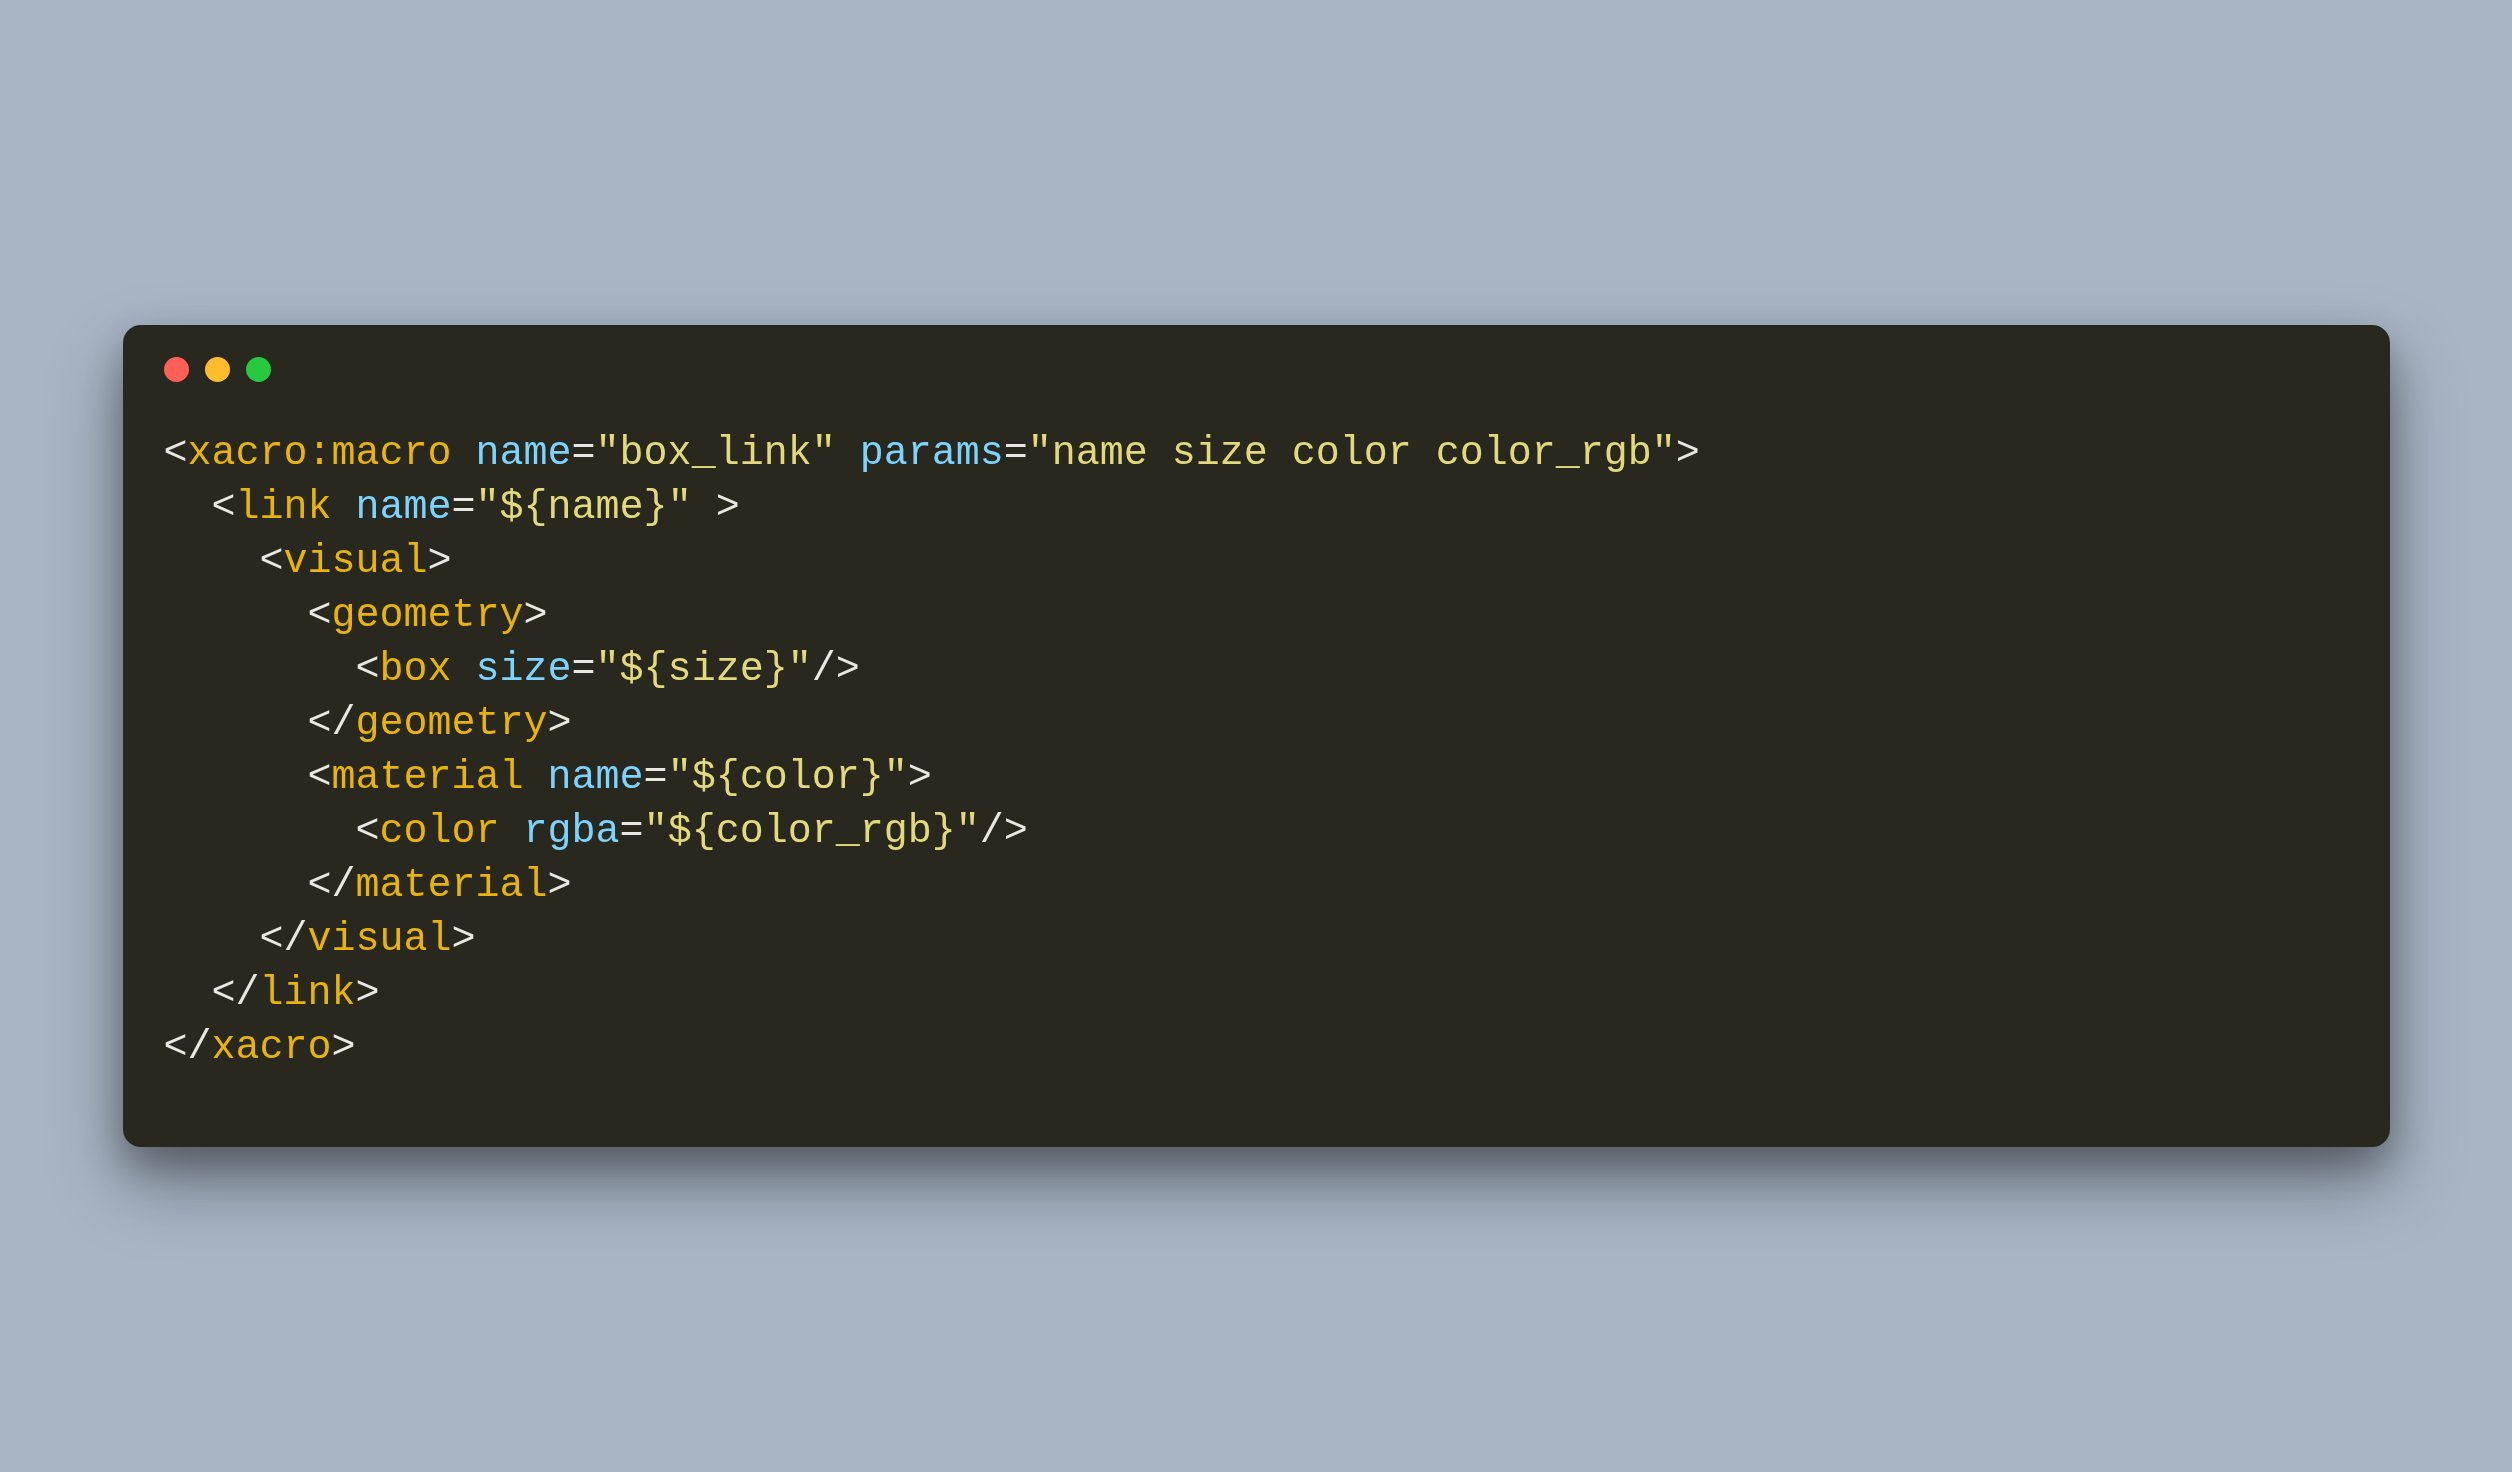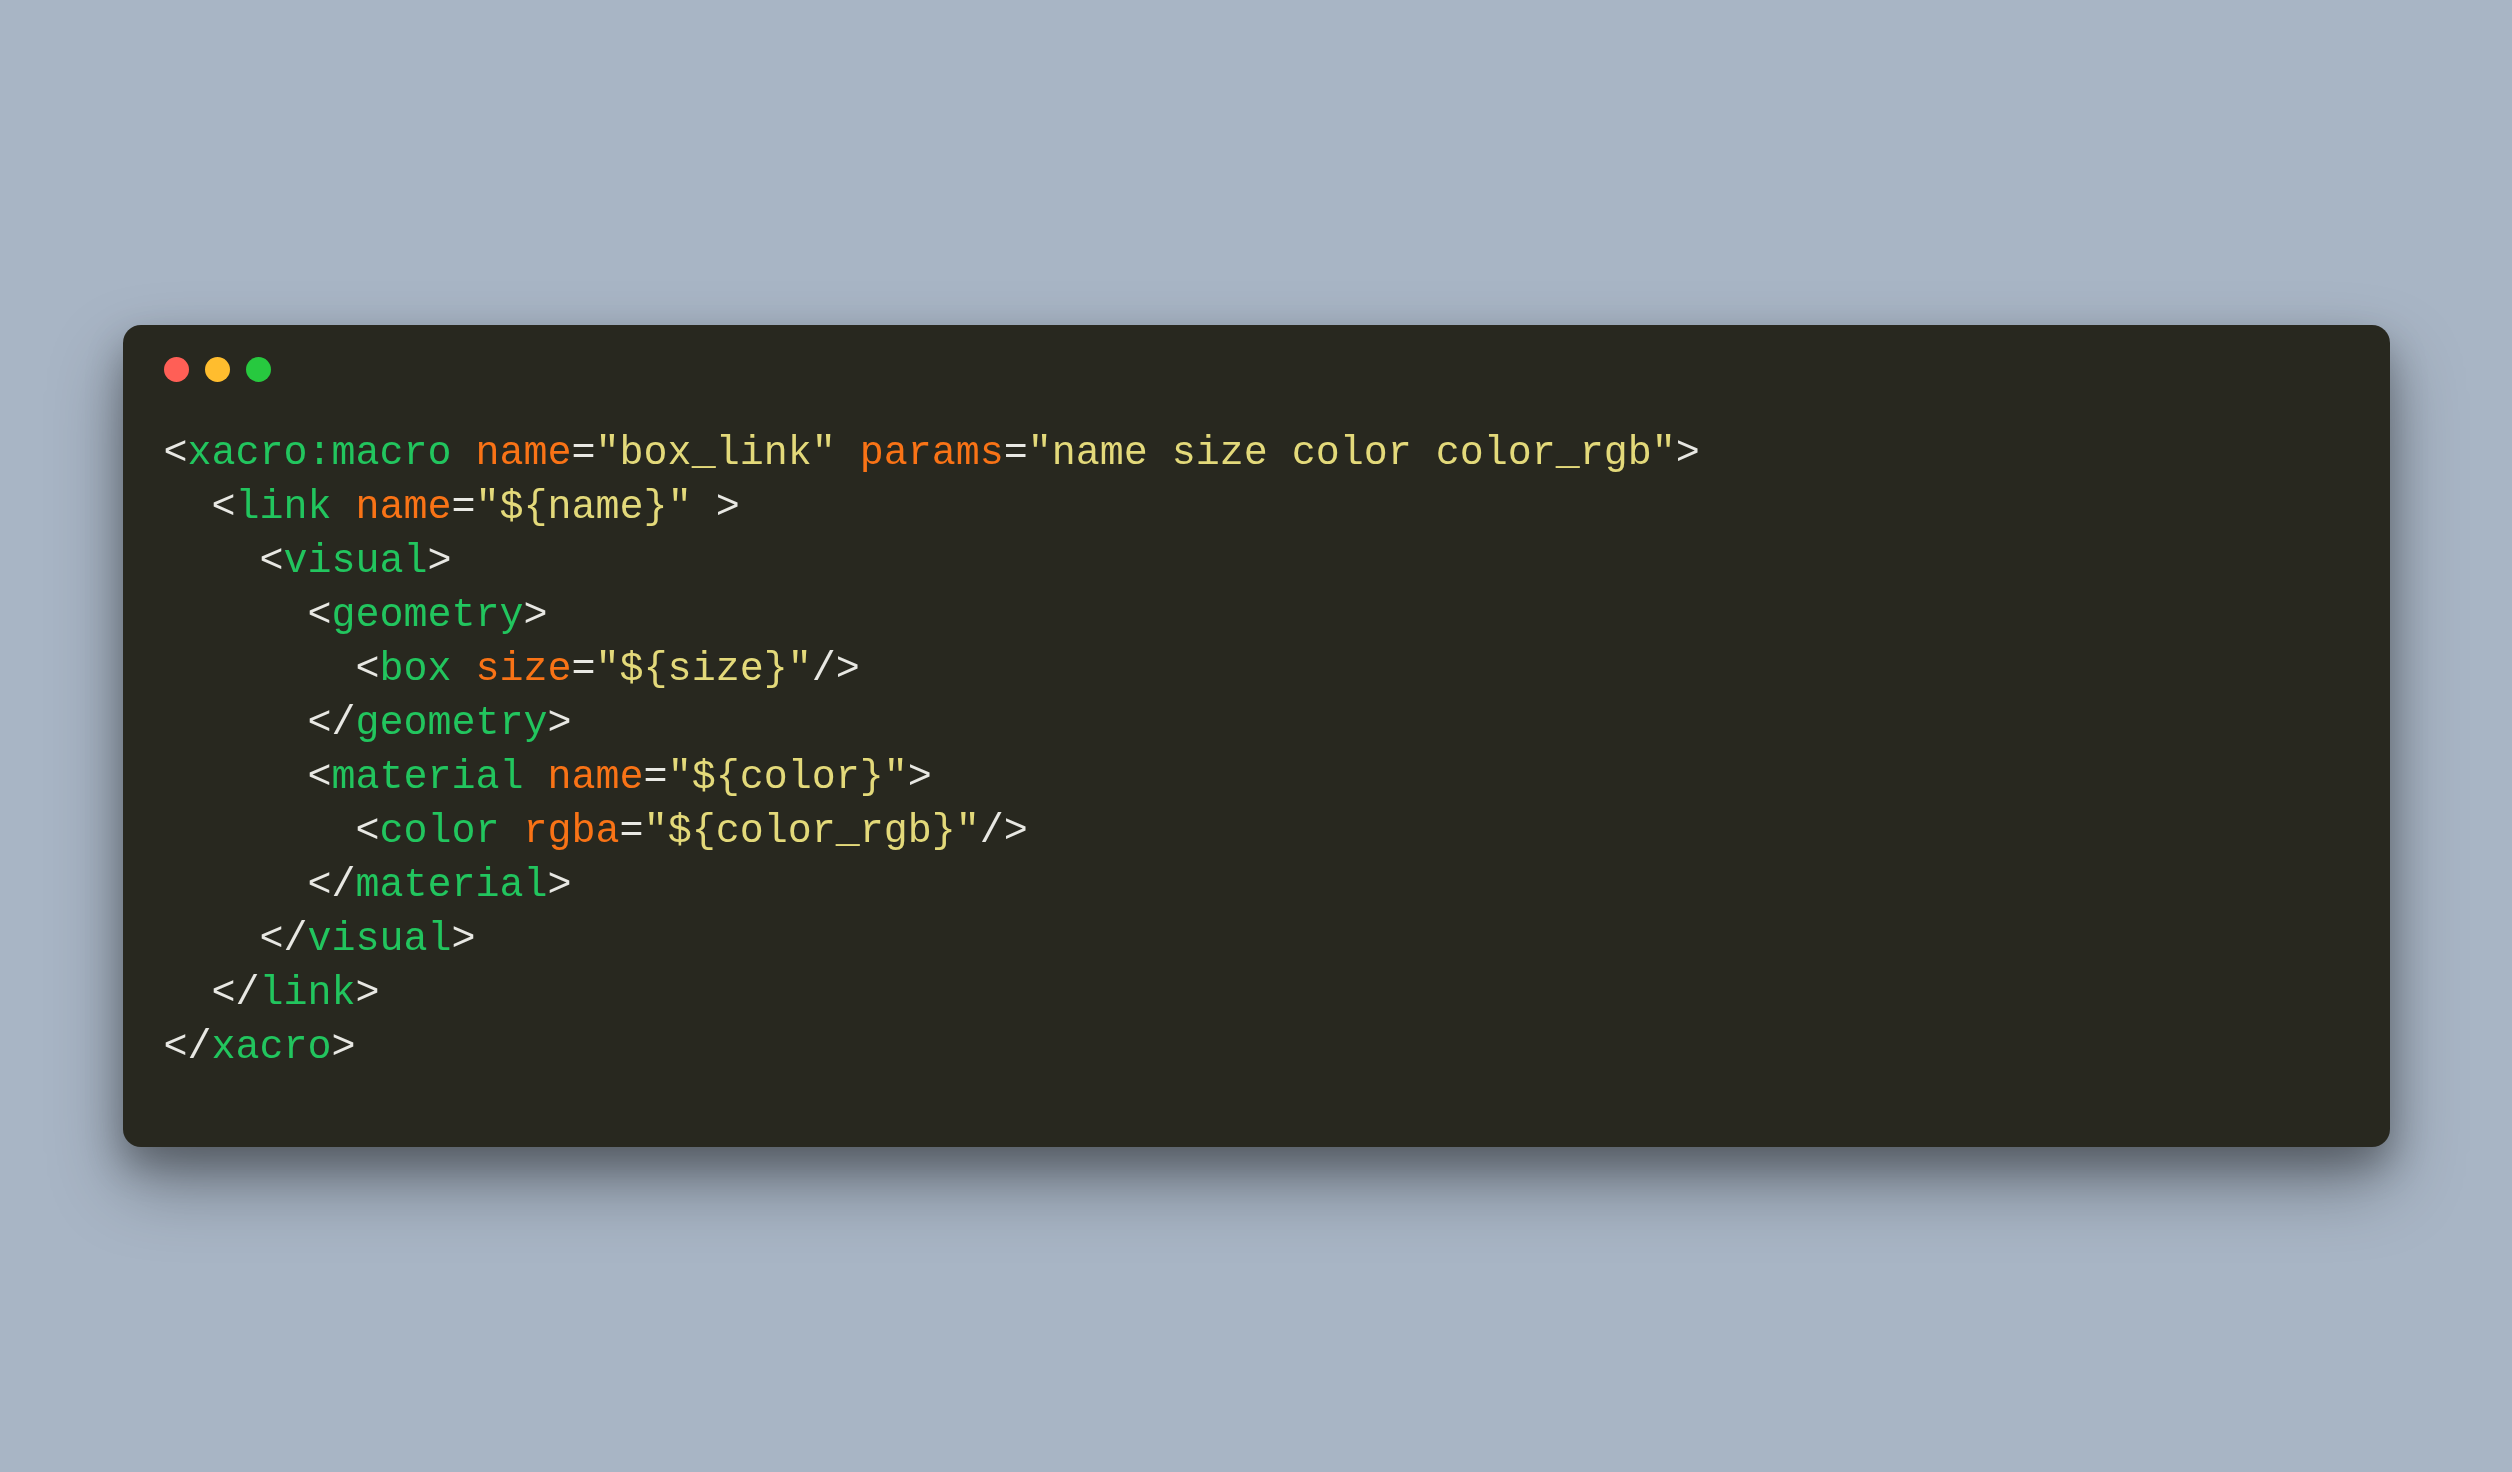--- a/index.html
+++ b/index.html
@@ -46,22 +46,22 @@
 
     .code-content {
       padding: 45px 41px 72px 41px;
       font-size: 40px;
       line-height: 1.35;
       white-space: pre;
       color: #e8e8e3;
     }
 
     .punct { color: #e8e8e3; }
-    .tag { color: #22c55e; text-align: right; }
-    .attr { color: #f97316; }
+    .tag { color: #eab308; text-align: right; }
+    .attr { color: #7dd3fc; }
     .string { color: #e3d97a; }
   </style>
 </head>
 <body>
 
 <div class="code-window">
   <div class="window-controls">
     <div class="window-dot dot-red"></div>
     <div class="window-dot dot-yellow"></div>
     <div class="window-dot dot-green"></div>

